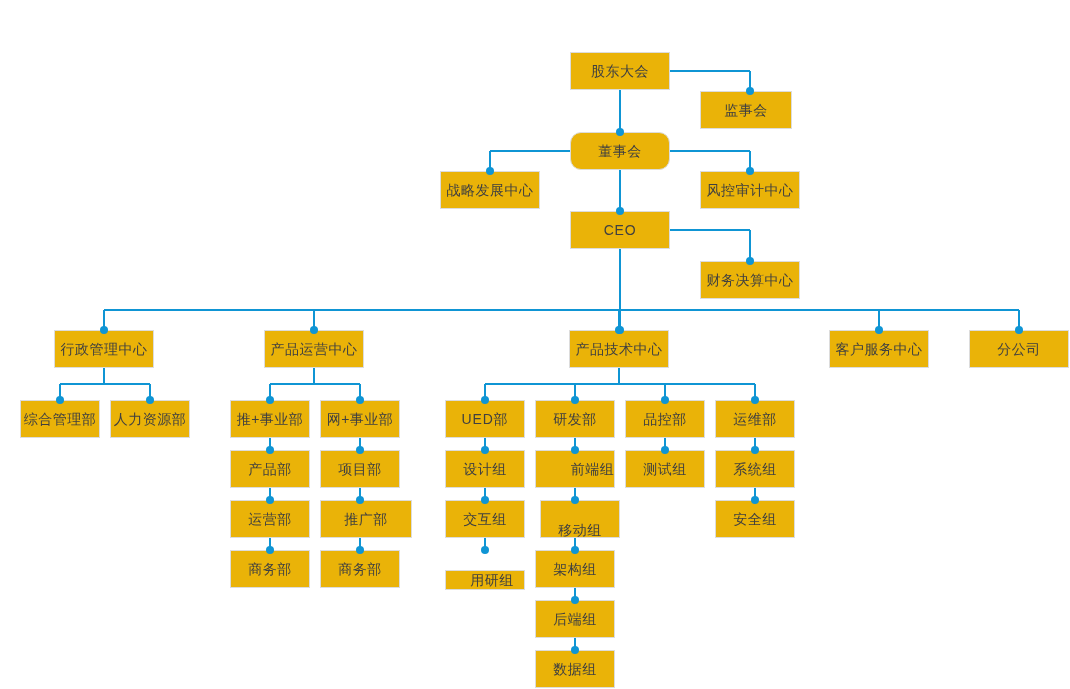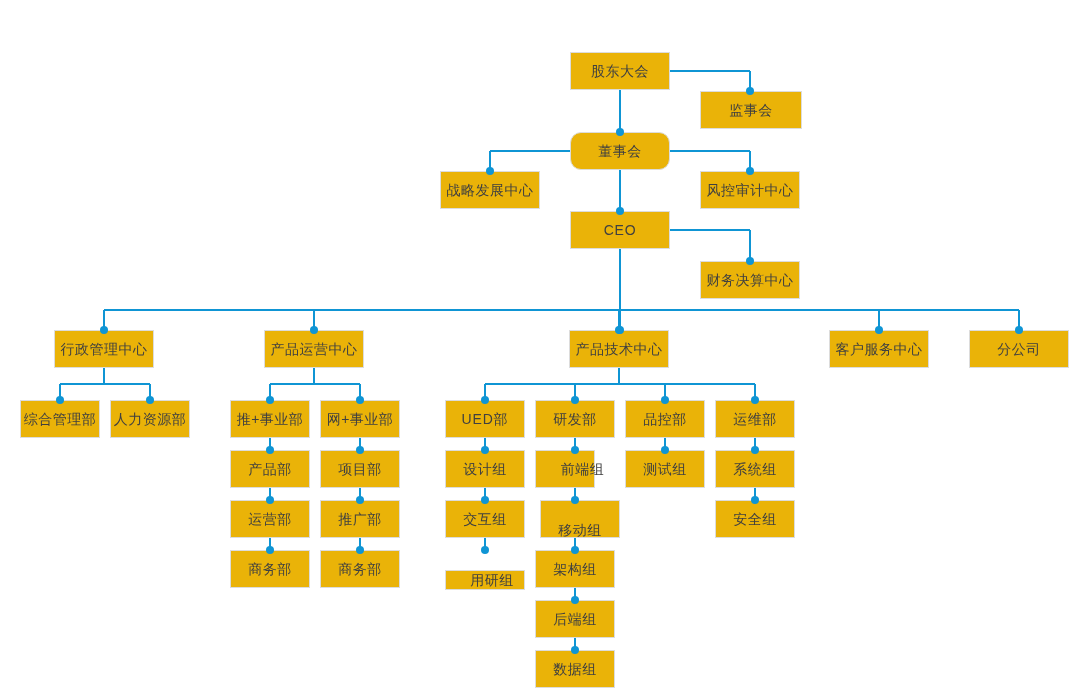--- a/index.html
+++ b/index.html
@@ -101,21 +101,21 @@
       <line x1="619" y1="368" x2="619" y2="384" stroke="#0f95d4" stroke-width="1.6" shape-rendering="crispEdges"></line>
       <line x1="485" y1="384" x2="755" y2="384" stroke="#0f95d4" stroke-width="1.6" shape-rendering="crispEdges"></line>
       <line x1="485" y1="384" x2="485" y2="400" stroke="#0f95d4" stroke-width="1.6" shape-rendering="crispEdges"></line>
       <line x1="575" y1="384" x2="575" y2="400" stroke="#0f95d4" stroke-width="1.6" shape-rendering="crispEdges"></line>
       <line x1="665" y1="384" x2="665" y2="400" stroke="#0f95d4" stroke-width="1.6" shape-rendering="crispEdges"></line>
       <line x1="755" y1="384" x2="755" y2="400" stroke="#0f95d4" stroke-width="1.6" shape-rendering="crispEdges"></line>
     </svg>
 <div class="node-box" style="left: 570px; top: 52px; width: 100px; height: 38px;">
       <span>股东大会</span>
     </div>
-    <div class="node-box" style="left: 700px; top: 91px; width: 102px; height: 38px;">
+    <div class="node-box" style="left: 700px; top: 91px; width: 92px; height: 38px;">
       <span>监事会</span>
     </div>
     <div class="node-box" style="left: 570px; top: 132px; width: 100px; height: 38px; border-radius: 11px;">
       <span>董事会</span>
     </div>
     <div class="node-box" style="left: 440px; top: 171px; width: 100px; height: 38px;">
       <span>战略发展中心</span>
     </div>
     <div class="node-box" style="left: 700px; top: 171px; width: 100px; height: 38px;">
       <span>风控审计中心</span>
@@ -158,42 +158,42 @@
     </div>
     <div class="node-box" style="left: 230px; top: 550px; width: 80px; height: 38px;">
       <span>商务部</span>
     </div>
     <div class="node-box" style="left: 320px; top: 400px; width: 80px; height: 38px;">
       <span>网+事业部</span>
     </div>
     <div class="node-box" style="left: 320px; top: 450px; width: 80px; height: 38px;">
       <span>项目部</span>
     </div>
-    <div class="node-box" style="left: 320px; top: 500px; width: 80px; height: 38px;">
+    <div class="node-box" style="left: 320px; top: 500px; width: 92px; height: 38px;">
       <span>推广部</span>
     </div>
     <div class="node-box" style="left: 320px; top: 550px; width: 80px; height: 38px;">
       <span>商务部</span>
     </div>
     <div class="node-box latin" style="left: 445px; top: 400px; width: 80px; height: 38px;">
       <span>UED部</span>
     </div>
     <div class="node-box" style="left: 445px; top: 450px; width: 80px; height: 38px;">
       <span>设计组</span>
     </div>
     <div class="node-box" style="left: 445px; top: 500px; width: 80px; height: 38px;">
       <span>交互组</span>
     </div>
     <div class="node-box" style="left: 445px; top: 570px; width: 80px; height: 20px; padding-left: 14px;">
       <span>用研组</span>
     </div>
     <div class="node-box" style="left: 535px; top: 400px; width: 80px; height: 38px;">
       <span>研发部</span>
     </div>
-    <div class="node-box" style="left: 535px; top: 450px; width: 60px; height: 38px; padding-left: 35px;">
+    <div class="node-box" style="left: 535px; top: 450px; width: 80px; height: 38px; padding-left: 35px;">
       <span>前端组</span>
     </div>
     <div class="node-box" style="left: 540px; top: 500px; width: 80px; height: 38px; align-items: flex-end;">
       <span>移动组</span>
     </div>
     <div class="node-box" style="left: 535px; top: 550px; width: 80px; height: 38px;">
       <span>架构组</span>
     </div>
     <div class="node-box" style="left: 535px; top: 600px; width: 80px; height: 38px;">
       <span>后端组</span>

